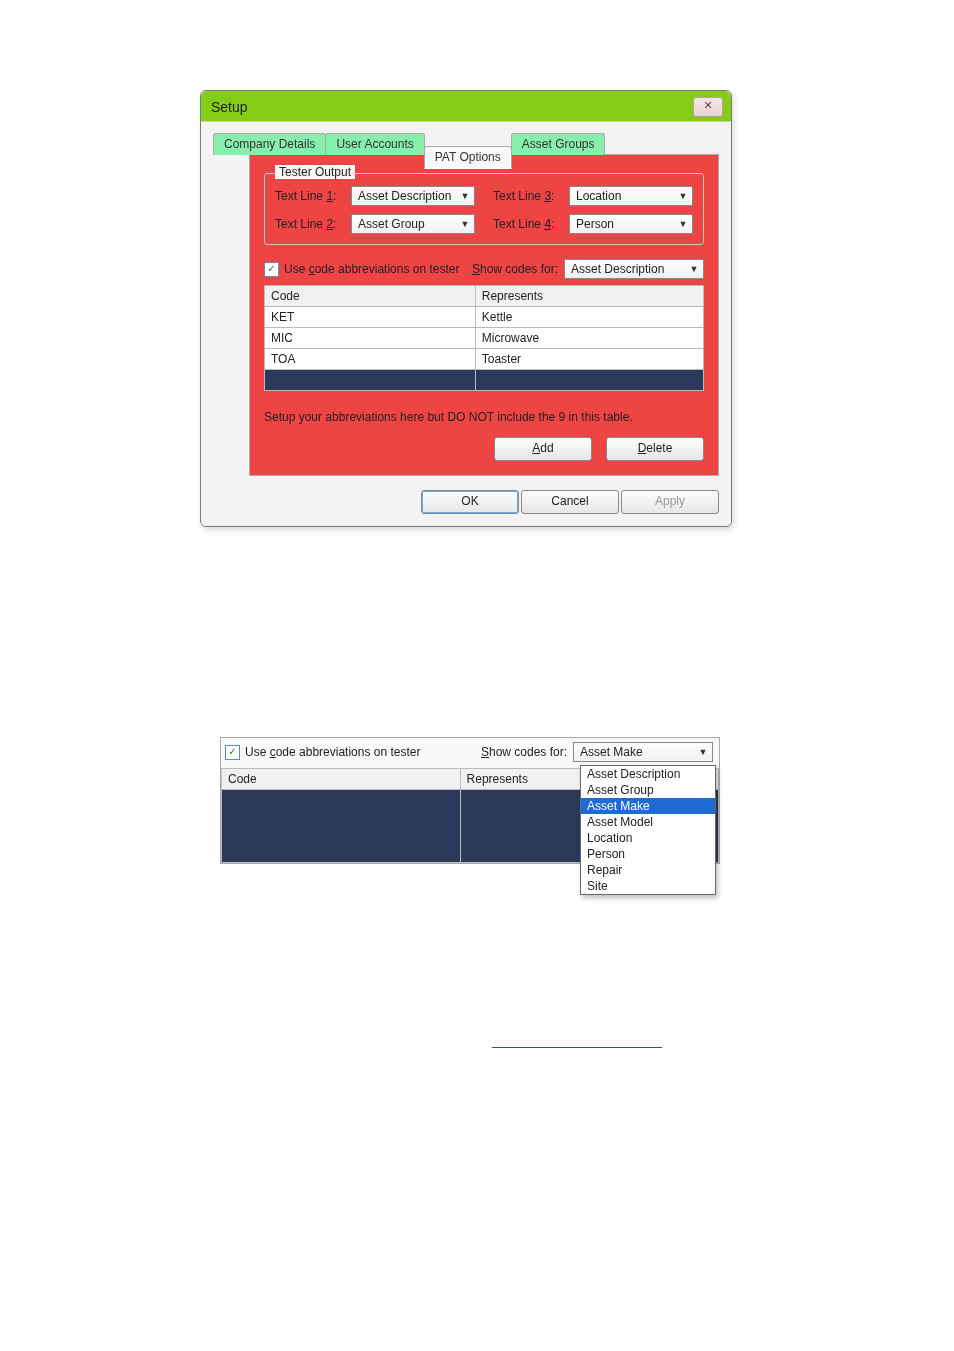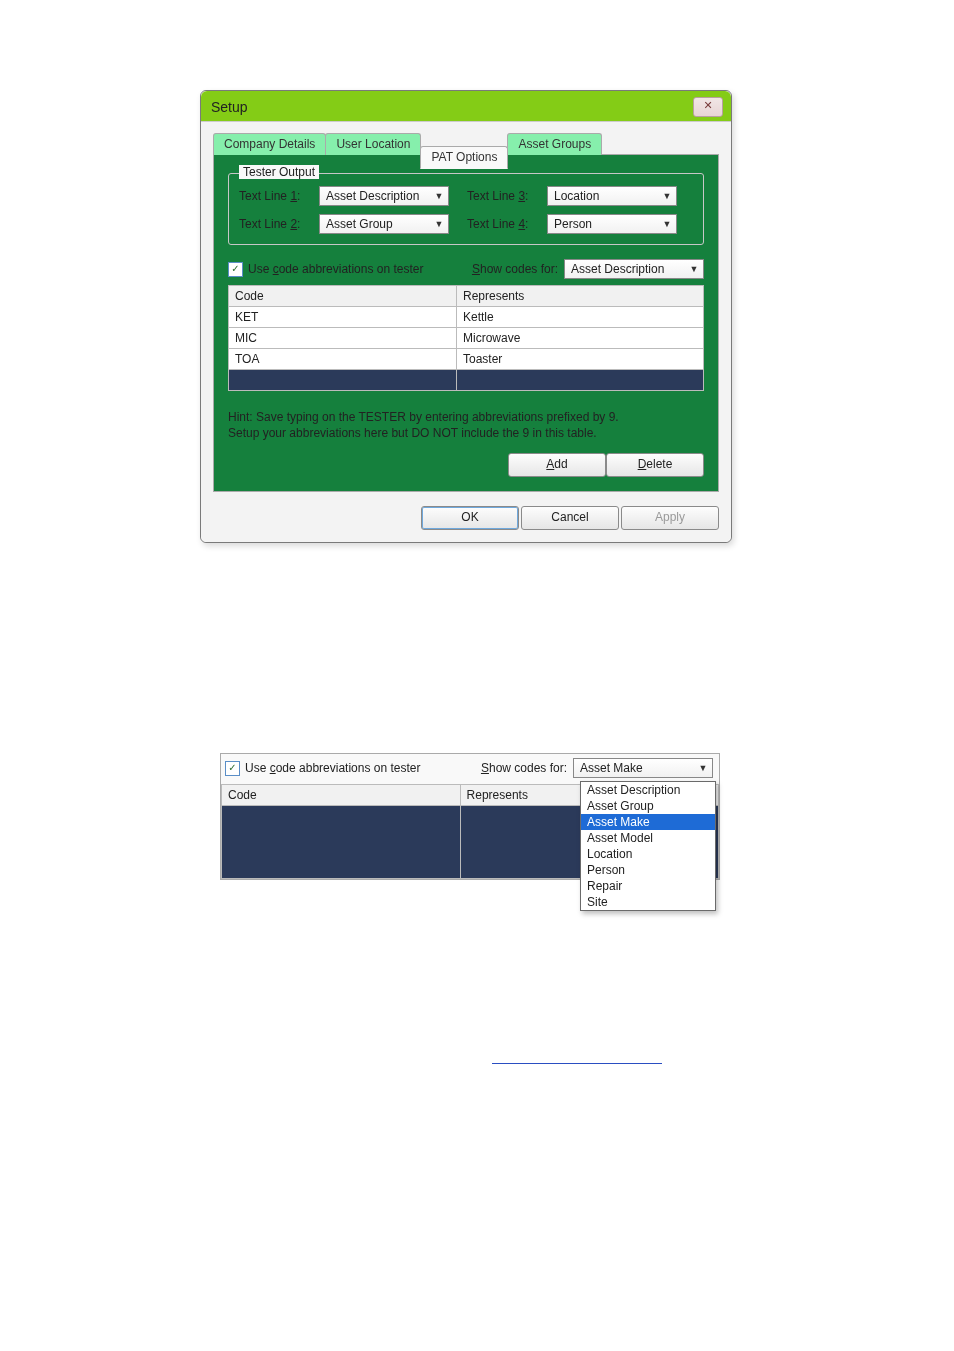--- a/index.html
+++ b/index.html
@@ -69,22 +69,23 @@
     color: #333;
   }
   .tab.active {
     background: #f9f9f9;
     position: relative;
     top: 14px;
     border-bottom: 1px solid #f9f9f9;
   }
   .tab-panel {
     border: 1px solid #aaa;
-    background: #15803d;
+    background: #ef4444;
     padding: 12px 14px 14px 14px;
+    margin-left: 36px;
   }
   
   .groupbox {
     border: 1px solid #c7c7c7;
     border-radius: 3px;
     padding: 12px 10px 10px 10px;
     margin: 6px 0 14px 0;
     position: relative;
   }
   .groupbox .legend {
@@ -166,20 +167,21 @@
     height: 14px;
   }
   .hint {
     margin: 18px 0 12px 0;
     font-size: 12px;
     line-height: 1.35;
   }
   .btn-row {
     display: flex;
     justify-content: flex-end;
+    gap: 14px;
   }
   .btn {
     min-width: 76px;
     height: 22px;
     border: 1px solid #8a8a8a;
     border-radius: 3px;
     background: linear-gradient(#fdfdfd,#e6e6e6);
     font-size: 12px;
     text-align: center;
     line-height: 20px;
@@ -275,21 +277,21 @@
     <div class="titlebar">
       <span class="title">Setup</span>
       <div class="close-btn">
         <span>✕</span>
       </div>
     </div>
     <div class="dialog-body">
 
       <div class="tabs">
         <div class="tab">Company Details</div>
-        <div class="tab">User Location</div>
+        <div class="tab">User Accounts</div>
         <div class="tab active">PAT Options</div>
         <div class="tab">Asset Groups</div>
       </div>
 
       <div class="tab-panel">
 
         <div class="groupbox">
           <div class="legend">Tester Output</div>
 
           <div class="row">
@@ -350,21 +352,20 @@
               <td>Toaster</td>
             </tr>
             <tr class="newrow">
                 <td></td>
                 <td></td>
               </tr>
           </tbody>
         </table>
 
         <div class="hint">
-          <div>Hint: Save typing on the TESTER by entering abbreviations prefixed by 9.</div>
           <div>Setup your abbreviations here but DO NOT include the 9 in this table.</div>
         </div>
 
         <div class="btn-row">
           <div class="btn"><span class="u">A</span>dd</div>
           <div class="btn"><span class="u">D</span>elete</div>
         </div>
 
       </div>
 

